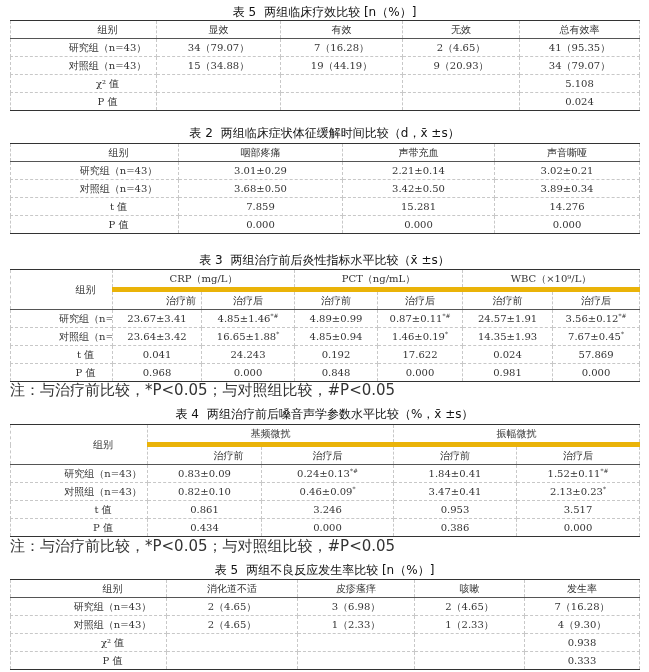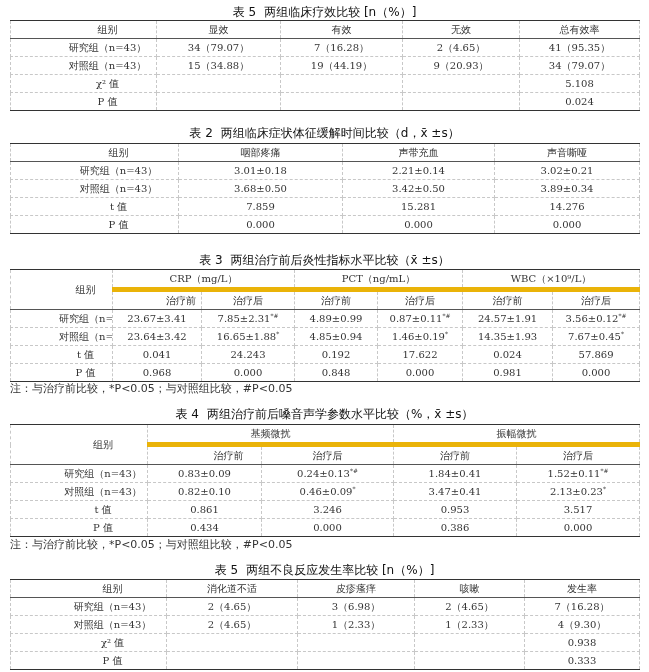--- a/index.html
+++ b/index.html
@@ -12,21 +12,21 @@
           font-size: 10px; color: #333; table-layout: fixed; }
   table td, table th { border-left: 1px dashed #c8c8c8; border-right: 1px dashed #c8c8c8;
           border-bottom: 1px dashed #c8c8c8; text-align: center; padding: 0; font-weight: normal;
           height: 17px; line-height: 17px; white-space: nowrap; overflow: hidden; }
   table tr td:first-child, table tr th:first-child { border-left: 1px dashed #c8c8c8; padding-left: 48px; }
   table { border-top: 1.5px solid #333; border-bottom: 1.5px solid #333; }
   table thead tr:last-child th { border-bottom: 1px solid #555; }
   table thead tr.group th.grp { border-bottom: 5px solid #eab308; }
   table tbody tr:last-child td { border-bottom: none; }
   sup { font-size: 6px; line-height: 0; vertical-align: 4px; }
-  .note { position: absolute; left: 10px; font-size: 11px; color: #333;
+  .note { position: absolute; left: 10px; font-size: 15px; color: #333;
           font-family: "DejaVu Sans", "Liberation Sans", sans-serif; }
 </style>
 </head>
 <body>
 
 <div class="title" style="top:5px;">
   <span class="num">表 5</span><span>两组临床疗效比较 [n（%）]</span>
 </div>
 <table style="top:20px;">
   <colgroup>
@@ -91,21 +91,21 @@
       <tr>
     <th>组别</th>
     <th>咽部疼痛</th>
     <th>声带充血</th>
     <th>声音嘶哑</th>
   </tr>
     </thead>
   <tbody>
     <tr>
       <td>研究组（n=43）</td>
-      <td>3.01±0.18</td>
+      <td>3.01±0.29</td>
       <td>2.21±0.14</td>
       <td>3.02±0.21</td>
     </tr>
     <tr>
       <td>对照组（n=43）</td>
       <td>3.68±0.50</td>
       <td>3.42±0.50</td>
       <td>3.89±0.34</td>
     </tr>
     <tr>
@@ -149,21 +149,21 @@
       <th>治疗前</th>
       <th>治疗后</th>
       <th>治疗前</th>
       <th>治疗后</th>
     </tr>
   </thead>
   <tbody>
     <tr>
       <td>研究组（n=43）</td>
       <td><span>23.67±3.41</span><sup></sup></td>
-      <td><span>7.85±2.31</span><sup>*#</sup></td>
+      <td><span>4.85±1.46</span><sup>*#</sup></td>
       <td><span>4.89±0.99</span><sup></sup></td>
       <td><span>0.87±0.11</span><sup>*#</sup></td>
       <td><span>24.57±1.91</span><sup></sup></td>
       <td><span>3.56±0.12</span><sup>*#</sup></td>
     </tr>
     <tr>
       <td>对照组（n=43）</td>
       <td><span>23.64±3.42</span><sup></sup></td>
       <td><span>16.65±1.88</span><sup>*</sup></td>
       <td><span>4.85±0.94</span><sup></sup></td>

